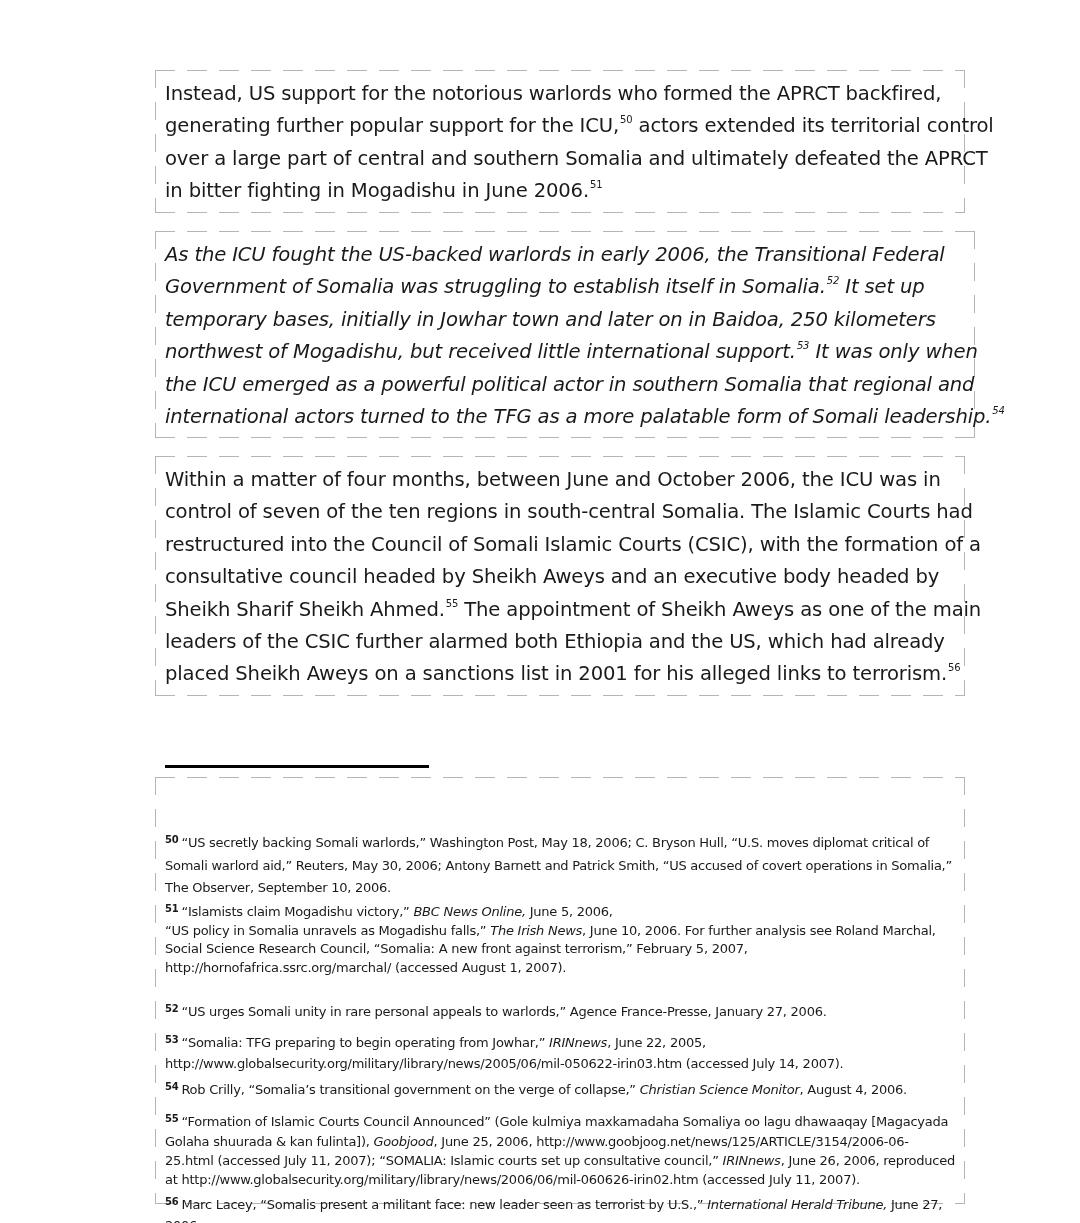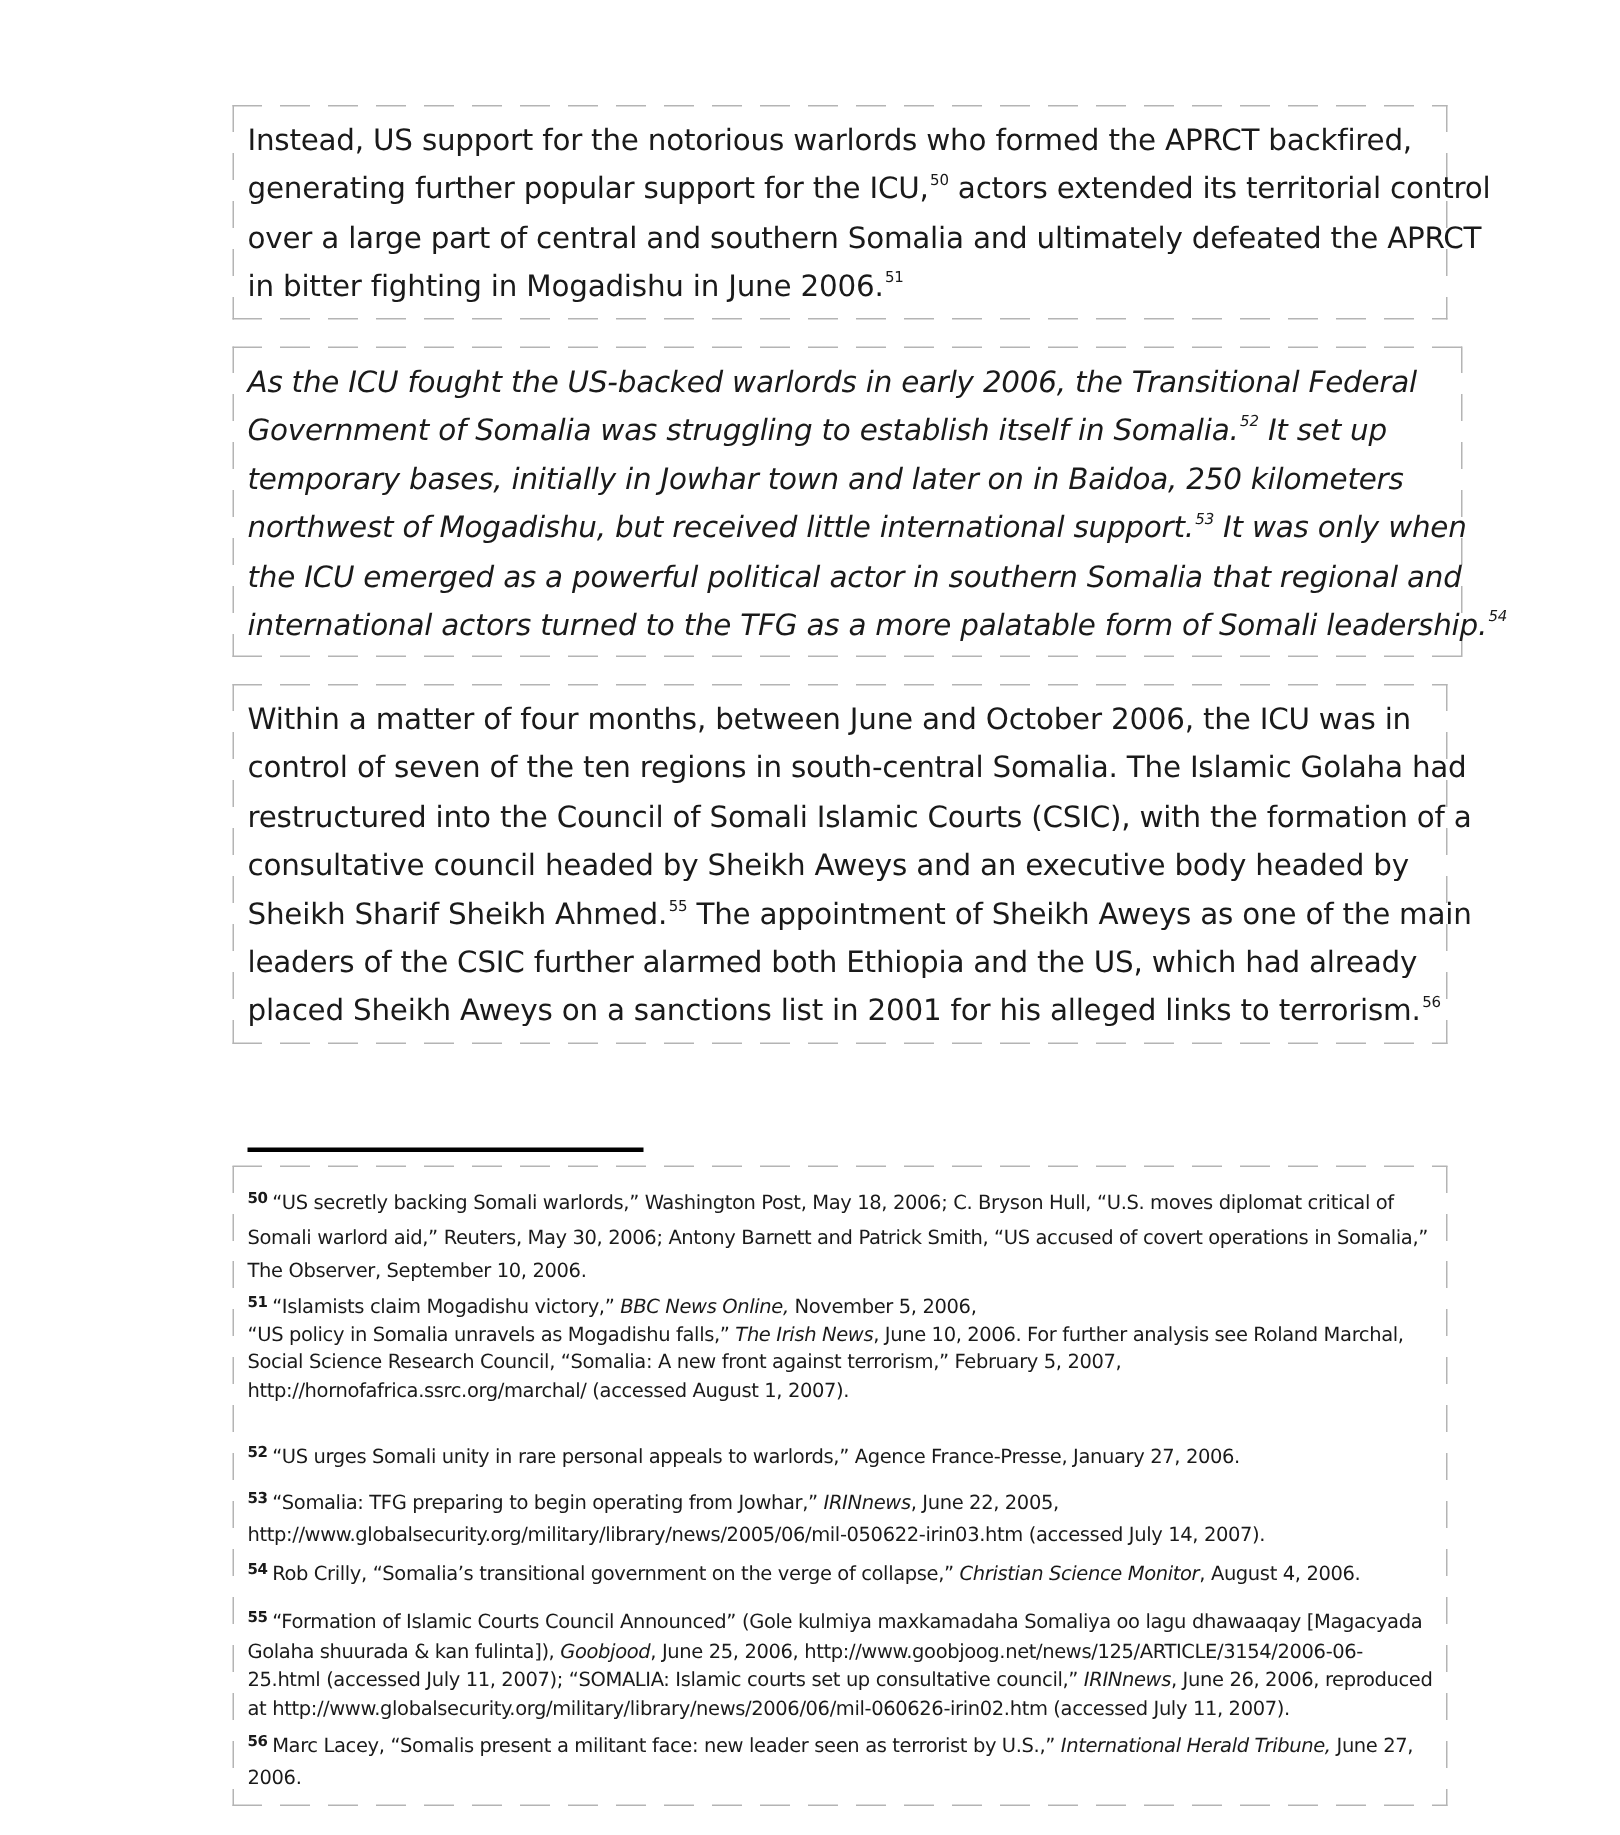--- a/index.html
+++ b/index.html
@@ -57,21 +57,21 @@
       background: #000;
     }
     .notes {
       position: absolute;
       font-size: 13px;
       line-height: 18.2px;
       letter-spacing: -0.25px;
       white-space: nowrap;
       color: #1a1a1a;
     }
-    .note { position: absolute; left: 0; }
+    .note { position: absolute; left: 0; margin-top: 40px; }
     .note .nline { display: block; }
     .note .num {
       font-size: 10px;
       font-weight: bold;
       position: relative;
       top: -4px;
       margin-right: 3px;
     }
     .note i { font-style: italic; text-align: center; }
   </style>
@@ -97,41 +97,41 @@
     <span class="line"><span>northwest of Mogadishu, but received little international support.</span><sup class="fn">53</sup><span> It was only when</span></span>
     <span class="line"><span>the ICU emerged as a powerful political actor in southern Somalia that regional and</span></span>
     <span class="line"><span>international actors turned to the TFG as a more palatable form of Somali leadership.</span><sup class="fn">54</sup></span>
   </div>
 </div>
 
 <div class="block" style="left:155px; top:456px; width:810px; height:240px;">
   <div class="dash-box"></div>
   <div class="para" style="left:10px; top:8px;">
     <span class="line"><span>Within a matter of four months, between June and October 2006, the ICU was in</span></span>
-    <span class="line"><span>control of seven of the ten regions in south-central Somalia. The Islamic Golaha had</span></span>
+    <span class="line"><span>control of seven of the ten regions in south-central Somalia. The Islamic Courts had</span></span>
     <span class="line"><span>restructured into the Council of Somali Islamic Courts (CSIC), with the formation of a</span></span>
     <span class="line"><span>consultative council headed by Sheikh Aweys and an executive body headed by</span></span>
     <span class="line"><span>Sheikh Sharif Sheikh Ahmed.</span><sup class="fn">55</sup><span> The appointment of Sheikh Aweys as one of the main</span></span>
     <span class="line"><span>leaders of the CSIC further alarmed both Ethiopia and the US, which had already</span></span>
     <span class="line"><span>placed Sheikh Aweys on a sanctions list in 2001 for his alleged links to terrorism.</span><sup class="fn">56</sup></span>
   </div>
 </div>
 
 <div class="rule"></div>
 
 <div class="block" style="left:155px; top:777px; width:810px; height:427px;">
   <div class="dash-box"></div>
   <div class="notes" id="notes" style="left:10px; top:0; width:800px; height:427px;">
       <div class="note" style="top: 15px; line-height: 22px;">
         <span class="nline"><span class="num">50</span><span>“US secretly backing Somali warlords,” Washington Post, May 18, 2006; C. Bryson Hull, “U.S. moves diplomat critical of</span></span>
         <span class="nline"><span>Somali warlord aid,” Reuters, May 30, 2006; Antony Barnett and Patrick Smith, “US accused of covert operations in Somalia,”</span></span>
         <span class="nline"><span>The Observer, September 10, 2006.</span></span>
       </div>
       <div class="note" style="top: 86px; line-height: 18.2px;">
-        <span class="nline"><span class="num">51</span><span>“Islamists claim Mogadishu victory,” </span><i>BBC News Online,</i><span> November 5, 2006,</span></span>
+        <span class="nline"><span class="num">51</span><span>“Islamists claim Mogadishu victory,” </span><i>BBC News Online,</i><span> June 5, 2006,</span></span>
         <span class="nline"><span>“US policy in Somalia unravels as Mogadishu falls,” </span><i>The Irish News</i><span>, June 10, 2006. For further analysis see Roland Marchal,</span></span>
         <span class="nline"><span>Social Science Research Council, “Somalia: A new front against terrorism,” February 5, 2007,</span></span>
         <span class="nline"><span>http://hornofafrica.ssrc.org/marchal/ (accessed August 1, 2007).</span></span>
       </div>
       <div class="note" style="top: 186px; line-height: 18px;">
         <span class="nline"><span class="num">52</span><span>“US urges Somali unity in rare personal appeals to warlords,” Agence France-Presse, January 27, 2006.</span></span>
       </div>
       <div class="note" style="top: 216px; line-height: 20px;">
         <span class="nline"><span class="num">53</span><span>“Somalia: TFG preparing to begin operating from Jowhar,” </span><i>IRINnews</i><span>, June 22, 2005,</span></span>
         <span class="nline"><span>http://www.globalsecurity.org/military/library/news/2005/06/mil-050622-irin03.htm (accessed July 14, 2007).</span></span>

